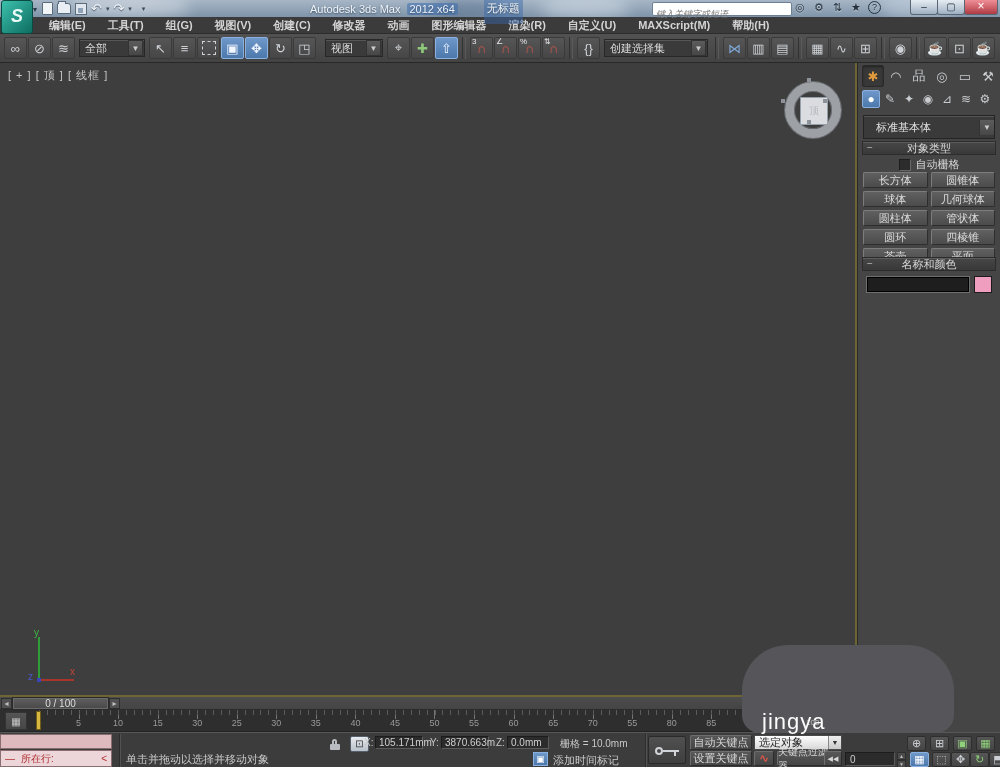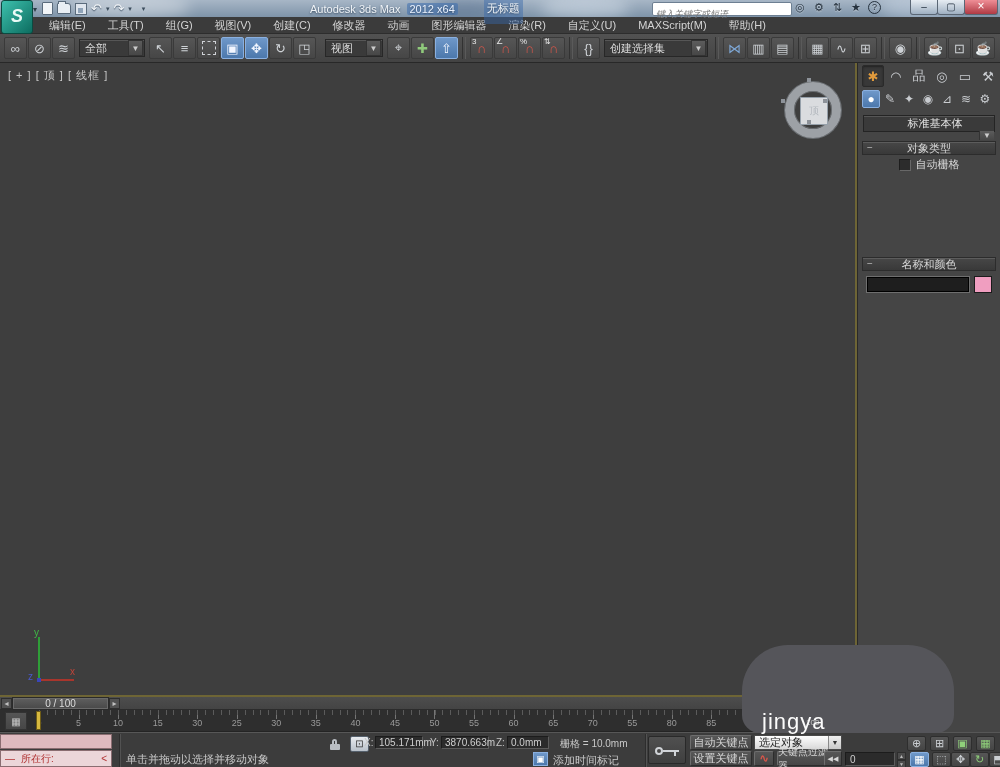--- a/index.html
+++ b/index.html
@@ -31,21 +31,21 @@
   #search-box input{width:130px;height:10px;border:none;outline:none;font-size:9px;font-style:italic;color:#8a8a8a;
     font-family:"Liberation Sans",sans-serif;background:transparent;padding:0 3px;}
   .title-ic{position:absolute;top:1px;z-index:40;font-size:11px;color:#26323e;text-shadow:0 1px 1px rgba(255,255,255,.4);}
   .winbtn{position:absolute;top:0;height:14px;width:26px;z-index:40;border:1px solid #5a6674;border-top:none;
     border-radius:0 0 3px 3px;background:linear-gradient(#e6ecf2,#9fb0c2);color:#243240;font-size:10px;
     line-height:13px;text-align:center;}
   #btn-close{background:linear-gradient(#ef8e96,#b03a44);color:#fff;width:32px;font-size:12px;}
 
   
   #menubar{left:0;top:17px;width:1000px;height:17px;background:#3b3b3b;border-bottom:1px solid #2d2d2d;
-    display:flex;align-items:center;padding-left:38px;box-sizing:border-box;z-index:30;}
+    display:flex;align-items:center;padding-left:38px;box-sizing:border-box;z-index:30;font-weight:bold;}
   .menu-item{font-size:11px;color:#d4d4d4;padding:0 11px;line-height:16px;}
 
   
   #maintoolbar{left:0;top:34px;width:1000px;height:29px;background:linear-gradient(#525252,#434343);
     border-bottom:1px solid #282828;display:flex;align-items:center;padding-left:4px;box-sizing:border-box;gap:1px;}
   .ibtn{width:23px;height:22px;min-width:23px;display:flex;align-items:center;justify-content:center;
     background:linear-gradient(#565656,#464646);border:1px solid #3a3a3a;border-radius:2px;
     color:#ced2d6;font-size:13px;position:relative;box-sizing:border-box;}
   .ibtn.active{background:linear-gradient(#6f98c9,#4c78ac);border-color:#8ab0e0;color:#f2f6ff;}
   .ibtn .sub{position:absolute;left:1px;top:-1px;font-size:8px;color:#e8e8e8;}
@@ -77,22 +77,22 @@
 
   
   #panel{left:857px;top:63px;width:143px;height:669px;background:#454545;border-left:1px solid #292929;box-sizing:border-box;}
   #panel-tabs{position:absolute;left:4px;top:2px;display:flex;gap:1px;}
   .ptab{width:20px;height:20px;display:flex;align-items:center;justify-content:center;font-size:13px;color:#c9ccd0;
     border:1px solid transparent;border-radius:2px;}
   .ptab.active{background:#383838;border-color:#2a2a2a;box-shadow:inset 0 1px 2px #222;}
   #panel-subtabs{position:absolute;left:4px;top:27px;display:flex;gap:1px;}
   .stab{width:18px;height:18px;display:flex;align-items:center;justify-content:center;font-size:12px;color:#c9ccd0;border-radius:2px;}
   .stab.active{background:linear-gradient(#6f98c9,#4c78ac);color:#fff;border:1px solid #8ab0e0;box-sizing:border-box;}
-  #prim-dd{position:absolute;left:5px;top:52px;width:132px;height:17px;background:#3a3a3a;border:1px solid #242424;
-    box-shadow:inset 0 1px 0 #565656;display:flex;align-items:center;font-size:11px;color:#e0e0e0;padding-left:12px;box-sizing:border-box;flex-direction:column;}
+  #prim-dd{position:absolute;left:5px;top:52px;width:132px;height:24px;background:#3a3a3a;border:1px solid #242424;
+    box-shadow:inset 0 1px 0 #565656;display:flex;align-items:center;font-size:11px;color:#e0e0e0;padding-left:12px;box-sizing:border-box;}
   #prim-dd .arrow{margin-left:auto;width:14px;height:15px;background:linear-gradient(#5c5c5c,#474747);
     border-left:1px solid #333;display:flex;align-items:center;justify-content:center;font-size:8px;color:#ccc;}
   .roll{position:absolute;left:4px;width:134px;height:14px;background:linear-gradient(#474747,#393939);
     border:1px solid #2c2c2c;box-shadow:inset 0 1px 0 #5c5c5c;color:#d8d8d8;font-size:11px;
     display:flex;align-items:center;justify-content:center;box-sizing:border-box;}
   .roll .minus{position:absolute;left:4px;top:0;font-size:10px;color:#bbb;}
   #autogrid-row{position:absolute;left:4px;top:94px;width:134px;display:flex;align-items:center;justify-content:center;gap:5px;}
   #autogrid-box{width:10px;height:10px;background:#2c2c2c;border:1px solid;border-color:#1d1d1d #686868 #686868 #1d1d1d;}
   #autogrid-label{font-size:11px;color:#d6d6d6;}
   #obj-grid{position:absolute;left:5px;top:109px;width:132px;display:grid;grid-template-columns:1fr 1fr;gap:3px 3px;}
@@ -365,20 +365,32 @@
     <span class="arrow">▼</span>
   </div>
   <div class="roll" style="top:78px;">
     <span class="minus">−</span>
     <span>对象类型</span>
   </div>
   <div id="autogrid-row">
     <span id="autogrid-box"></span>
     <span id="autogrid-label">自动栅格</span>
   </div>
+  <div id="obj-grid">
+      <div class="obj-btn">长方体</div>
+      <div class="obj-btn">圆锥体</div>
+      <div class="obj-btn">球体</div>
+      <div class="obj-btn">几何球体</div>
+      <div class="obj-btn">圆柱体</div>
+      <div class="obj-btn">管状体</div>
+      <div class="obj-btn">圆环</div>
+      <div class="obj-btn">四棱锥</div>
+      <div class="obj-btn">茶壶</div>
+      <div class="obj-btn">平面</div>
+    </div>
   <div class="roll" style="top:194px;">
     <span class="minus">−</span>
     <span>名称和颜色</span>
   </div>
   <div id="name-row">
     <div id="name-field"></div>
     <div id="color-swatch"></div>
   </div>
 </div>
 

